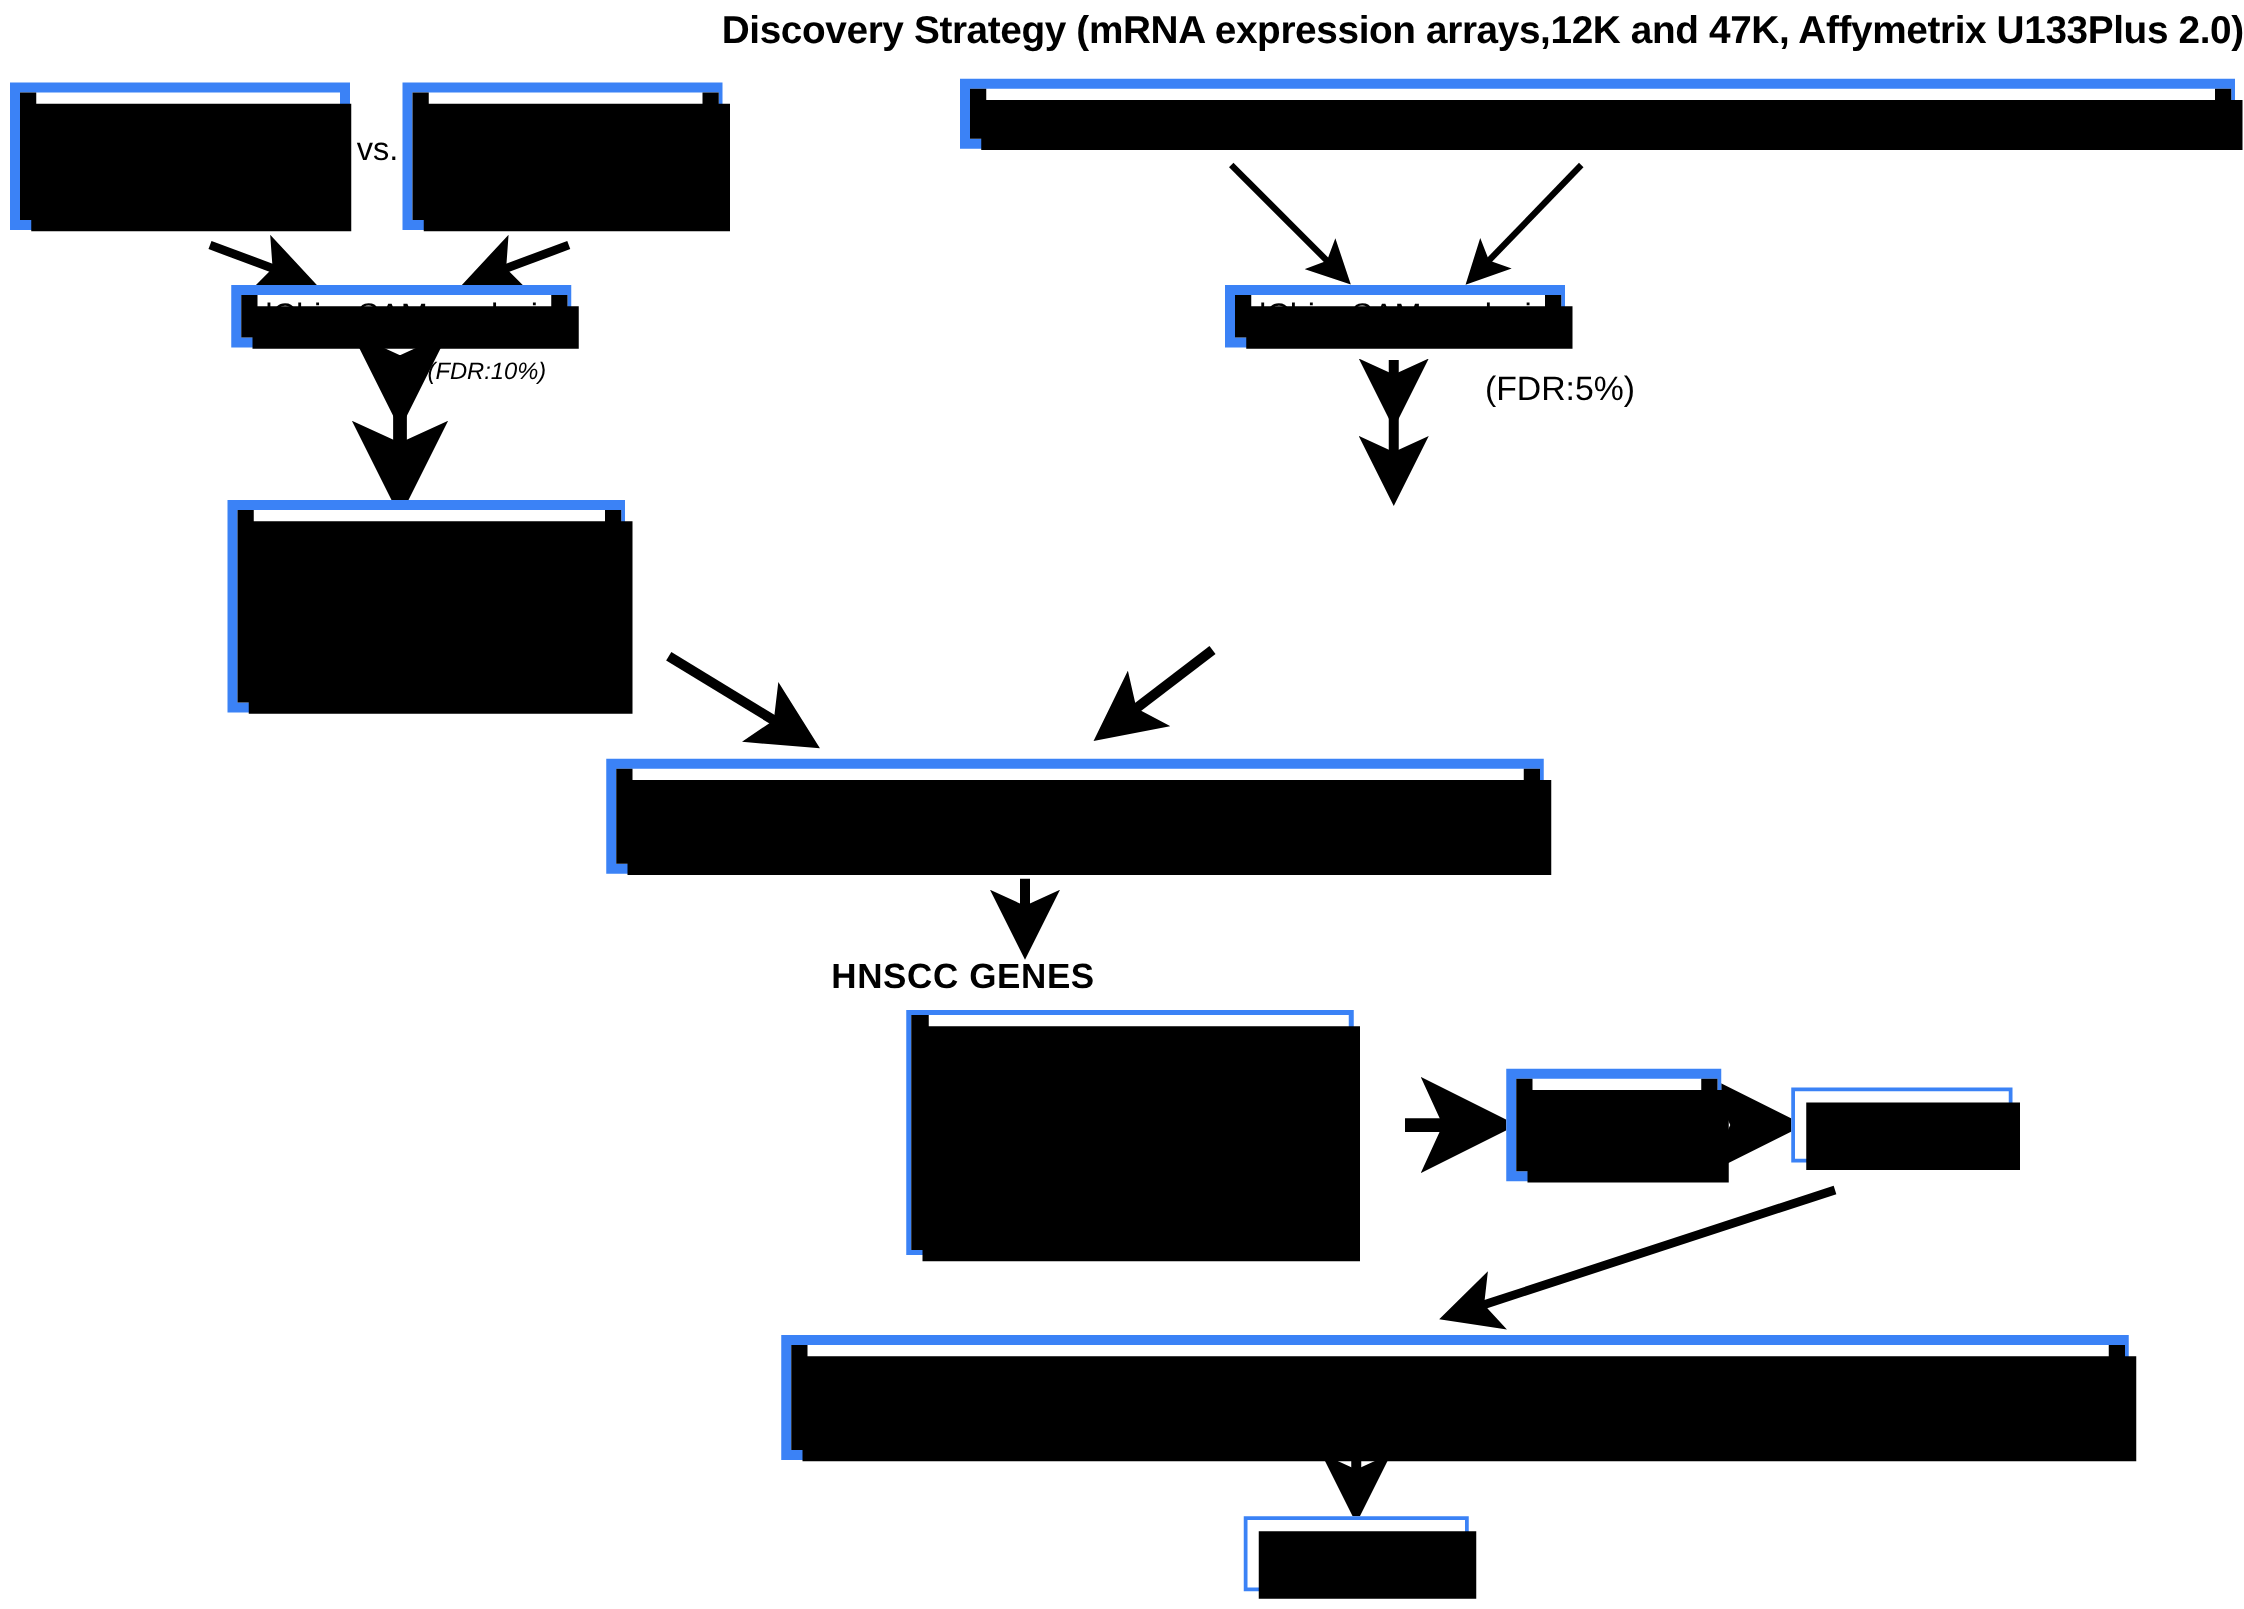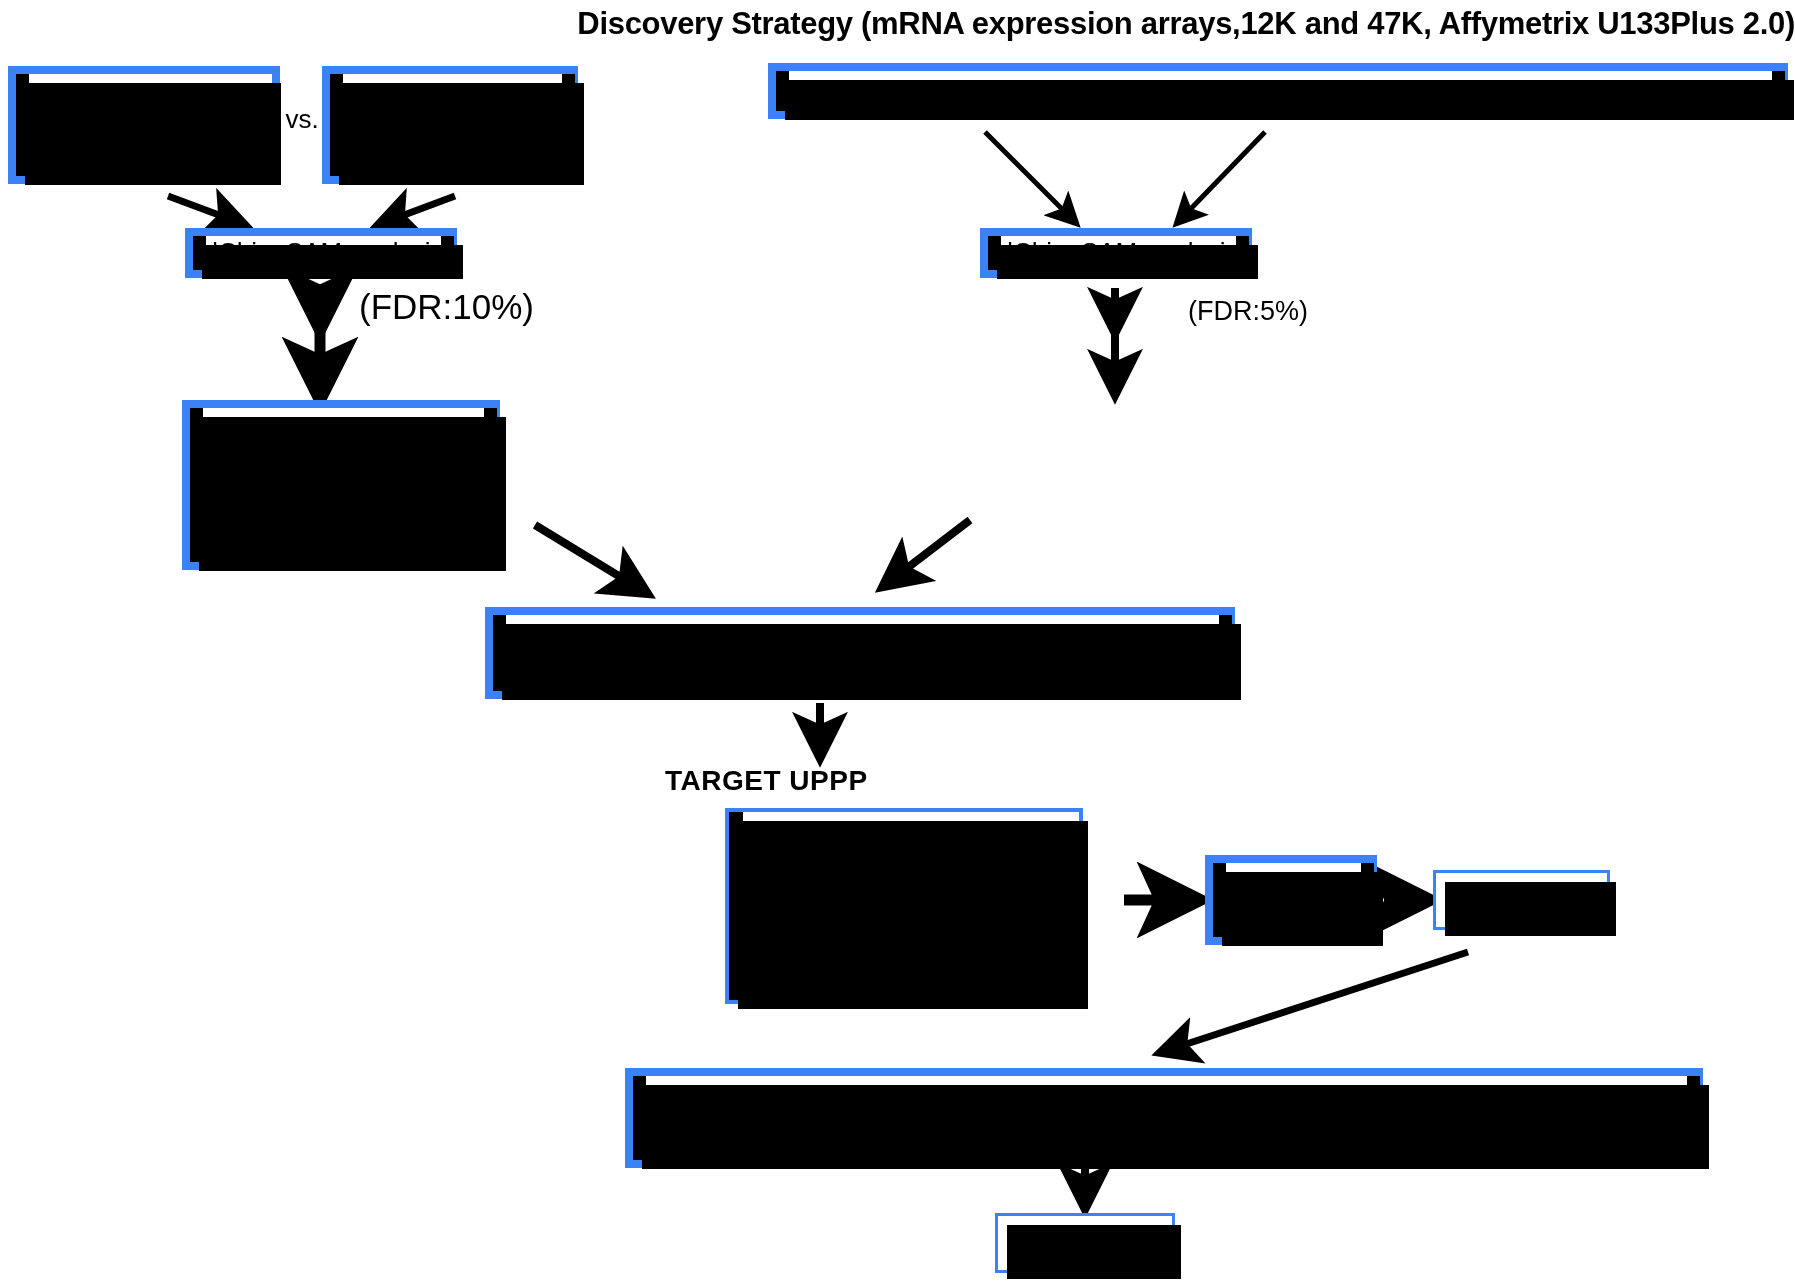--- a/index.html
+++ b/index.html
@@ -89,21 +89,21 @@
   #vs-label {
     position: absolute; left: 282px; top: 104px; width: 40px;
     font-size: 26px; font-weight: normal; text-align: center;
   }
 
   #box-tumors { left: 768px; top: 63px; width: 1020px; height: 56px; font-size: 26px; }
 
   #box-dchip-left  { left: 185px; top: 228px; width: 272px; height: 50px; font-size: 26px; }
   #box-dchip-right { left: 980px; top: 228px; width: 272px; height: 50px; font-size: 26px; }
 
-  #fdr-left  { position:absolute; left: 359px; top: 287px; font-size: 35px; white-space: nowrap; }
+  #fdr-left  { position:absolute; left: 342px; top: 287px; font-size: 19px; white-space: nowrap; font-style: italic; }
   #fdr-right { position:absolute; left: 1188px; top: 296px; font-size: 27px; white-space: nowrap; }
 
   #box-aza-results {
     left: 182px; top: 400px; width: 318px; height: 170px;
     align-items: flex-start; justify-content: space-evenly;
     text-align: left; padding: 6px 0 6px 24px; font-size: 26px;
   }
   #box-aza-results .line { padding-left: 0; }
 
   #box-downreg { left: 830px; top: 452px; width: 718px; height: 54px; font-size: 26px; }
@@ -229,21 +229,21 @@
     <span class="line">c) 427  ↑5-aza 011+012</span>
   </div>
 
 
   <div class="box leftbar rightbar" id="box-rank">
     <span class="rbar"></span>
     <span class="line">Rank-Order Analysis</span>
     <span class="line">(Rank list combining primary tissue and cell line data)</span>
   </div>
 
-  <div id="target-genes-label">TARGET UPPP</div>
+  <div id="target-genes-label">HNSCC GENES</div>
 
   <div class="box leftbar" id="box-target">
     <span class="tg-item" id="tg-a">a) 210</span>
     <span class="tg-item" id="tg-b">b) 79</span>
     <span class="tg-item" id="tg-c">c) 44</span>
     <svg class="brace" viewBox="0 0 58 164">
       <path d="M6 4 H26 Q34 4 34 14 V72 Q34 82 44 82 Q34 82 34 92 V150 Q34 160 26 160 H6" fill="none" stroke="#000" stroke-width="4"></path>
       <line x1="44" y1="82" x2="56" y2="82" stroke="#000" stroke-width="4"></line>
     </svg>
     <span class="tg-item" id="tg-total">126 genes</span>

